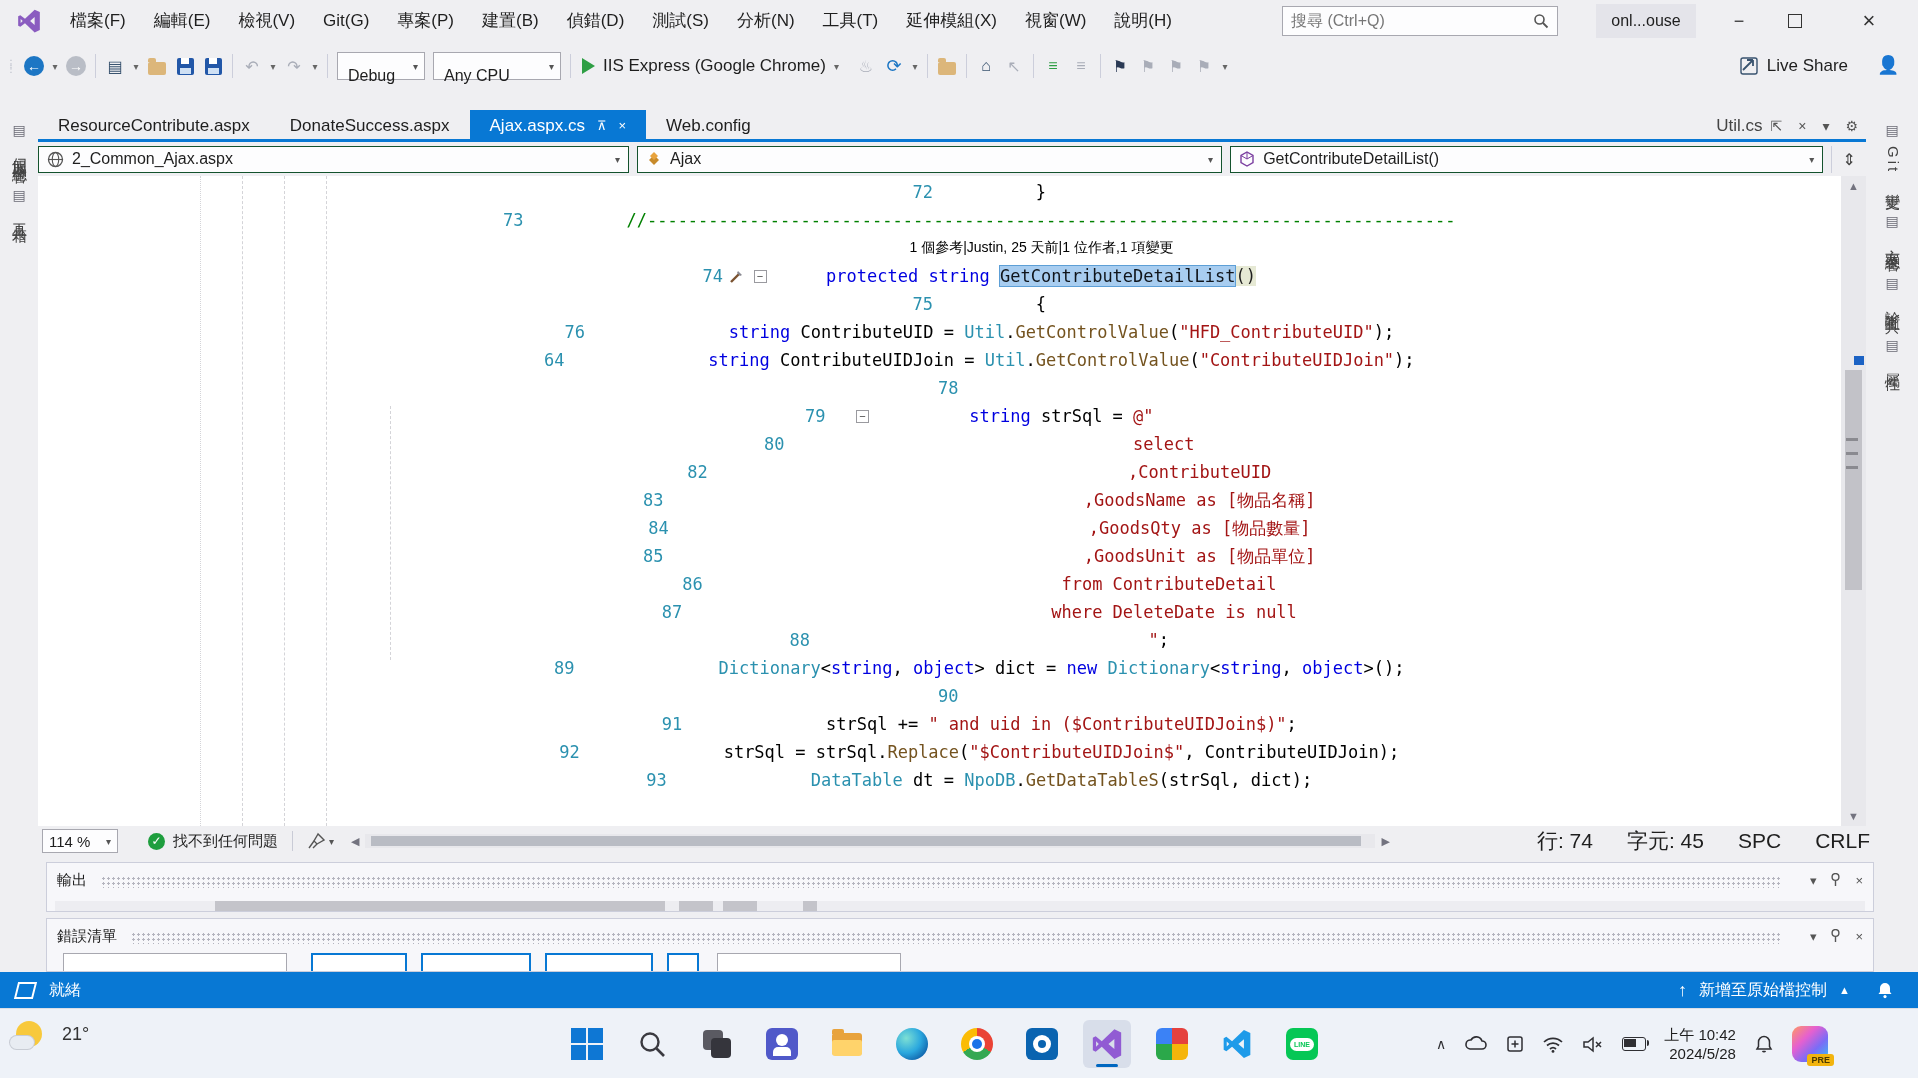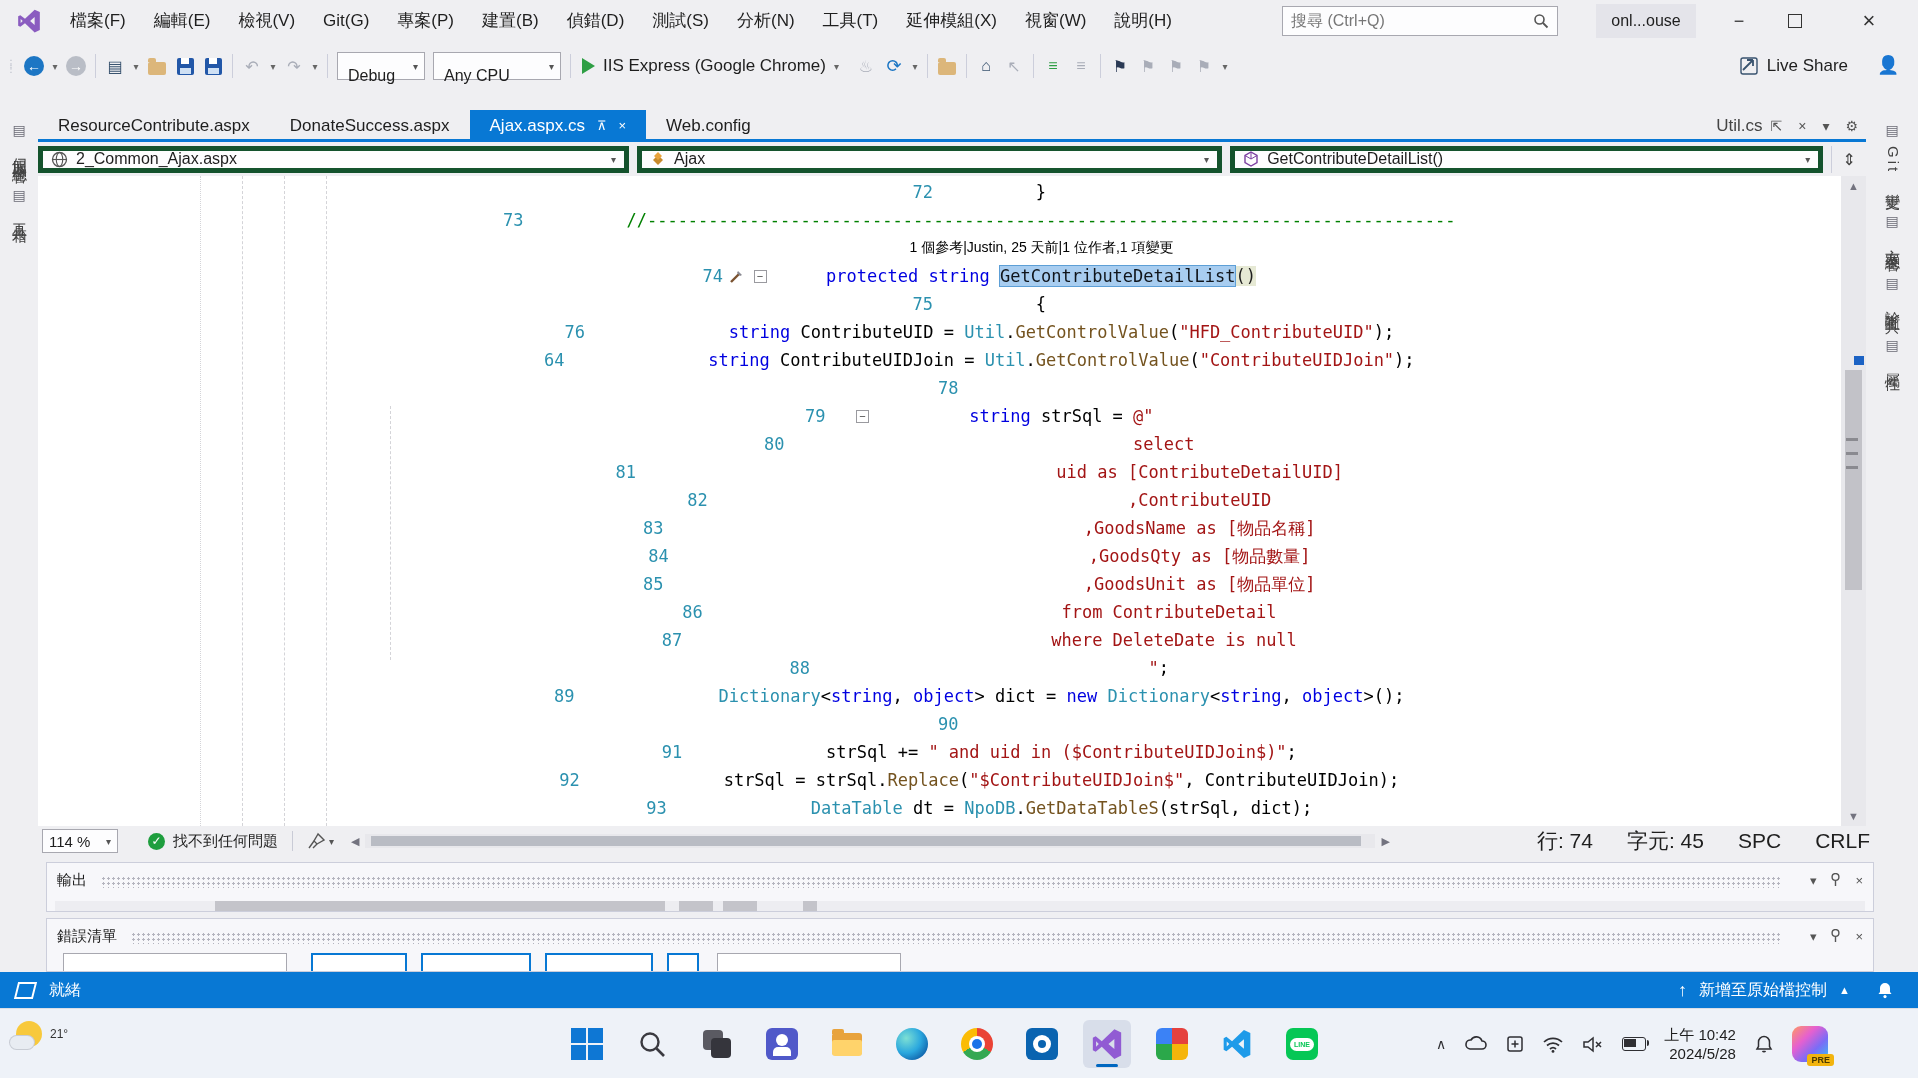--- a/index.html
+++ b/index.html
@@ -49,21 +49,21 @@
   #tabstrip{top:108px;left:38px;width:1828px;height:33px;display:flex;align-items:flex-end;background:#EFEFF2;}
   .doc-tab{height:31px;display:flex;align-items:center;padding:0 20px;font-size:17px;color:#1E1E1E;white-space:nowrap;}
   .doc-tab.active{background:#0878D4;color:#fff;}
   .doc-tab .t-ic{margin-left:12px;font-size:13px;color:#fff;}
   #tab-underline{top:139px;left:0px;width:1918px;height:3px;background:#0878D4;}
   #righttabs{position:absolute;right:0;bottom:0;height:31px;display:flex;align-items:center;font-size:17px;color:#444;}
   #righttabs .t-ic{margin:0 8px;color:#555;font-size:14px;}
 
   
   #navbar{top:142px;left:38px;width:1828px;height:34px;background:#EFEFF2;display:flex;align-items:center;}
-  .nav-combo{height:27px;background:#FDFDFE;border:5px solid #14532d;display:flex;align-items:center;
+  .nav-combo{height:27px;background:#FDFDFE;border:1px solid #14532d;display:flex;align-items:center;
      font-size:16px;padding:0 8px;box-sizing:border-box;margin-right:8px;}
   .nav-combo .cv{flex:1;white-space:nowrap;}
   .nav-combo .ca{color:#555;font-size:10px;}
   #nav-file{width:594px}#nav-class{width:588px}#nav-method{width:596px}
   .nv-ic{margin-right:8px;font-size:14px;}
   #split-btn{width:34px;height:27px;border-left:1px solid #CCCEDB;display:flex;align-items:center;justify-content:center;color:#444;font-size:16px;}
 
   
   .vstrip{background:#EFEFF2;}
   #leftstrip{top:108px;left:0;width:38px;height:718px;}
@@ -123,21 +123,21 @@
   .fbox{position:absolute;top:0;height:26px;background:#fff;border:1px solid #A8A8B0;box-sizing:border-box;}
   .fbox.blue{border:2px solid #0878D4;}
 
   
   #statusbar{top:972px;left:0;width:1918px;height:36px;background:#0878D4;color:#fff;display:flex;align-items:center;font-size:16px;}
   #para-icon{width:15px;height:13px;border:2px solid #fff;transform:skewX(-14deg);margin:0 14px 0 16px;}
   #statusbar .rgroup{margin-left:auto;display:flex;align-items:center;gap:12px;padding-right:24px;}
 
   
   #taskbar{top:1008px;left:0;width:1918px;height:70px;background:#EEF2F8;border-top:1px solid #DADEE6;}
-  #weather{position:absolute;left:16px;top:12px;display:flex;align-items:center;gap:8px;font-size:12px;color:#333;}
+  #weather{position:absolute;left:16px;top:12px;display:flex;align-items:center;gap:20px;font-size:18px;color:#333;}
   #sunicon{width:26px;height:26px;border-radius:50%;background:#F8C93C;position:relative;}
   #sunicon:before{content:"";position:absolute;left:-6px;bottom:-2px;width:24px;height:13px;border-radius:8px;background:#E8ECF2;box-shadow:0 0 0 1px #C8CCD4;}
   #taskicons{position:absolute;left:563px;top:11px;display:flex;gap:17px;}
   .task-tile{width:48px;height:48px;border-radius:6px;display:flex;align-items:center;justify-content:center;position:relative;}
   .task-tile.active{background:#D8DEEA;}
   .task-tile.active:after{content:"";position:absolute;bottom:1px;left:13px;width:22px;height:3px;border-radius:2px;background:#0067C0;}
   .ti{width:32px;height:32px;position:relative;}
   .ti-start-wrap{display:grid;grid-template-columns:15px 15px;grid-template-rows:15px 15px;gap:2px;width:32px;height:32px;}
   .ti-start-wrap div{background:#0E77D4;}
   .ti-dark1{position:absolute;left:2px;top:2px;width:20px;height:20px;border-radius:4px;background:#5A5A62;}
@@ -462,26 +462,20 @@
         </span>
         <span class="codetext"><span class="sp">        </span><span class="sk">string</span><span class="sp"> strSql = </span><span class="ss">@"</span></span>
       </div>
       <div class="crow">
         <span class="ln">80</span>
         <span class="wrcol"></span>
         <span class="fdcol"></span>
         <span class="codetext"><span class="ss">                            select</span></span>
       </div>
       <div class="crow">
-        <span class="ln">81</span>
-        <span class="wrcol"></span>
-        <span class="fdcol"></span>
-        <span class="codetext"><span class="ss">                                   uid as [ContributeDetailUID]</span></span>
-      </div>
-      <div class="crow">
         <span class="ln">82</span>
         <span class="wrcol"></span>
         <span class="fdcol"></span>
         <span class="codetext"><span class="ss">                                   ,ContributeUID</span></span>
       </div>
       <div class="crow">
         <span class="ln">83</span>
         <span class="wrcol"></span>
         <span class="fdcol"></span>
         <span class="codetext"><span class="ss">                                   ,GoodsName as [物品名稱]</span></span>

